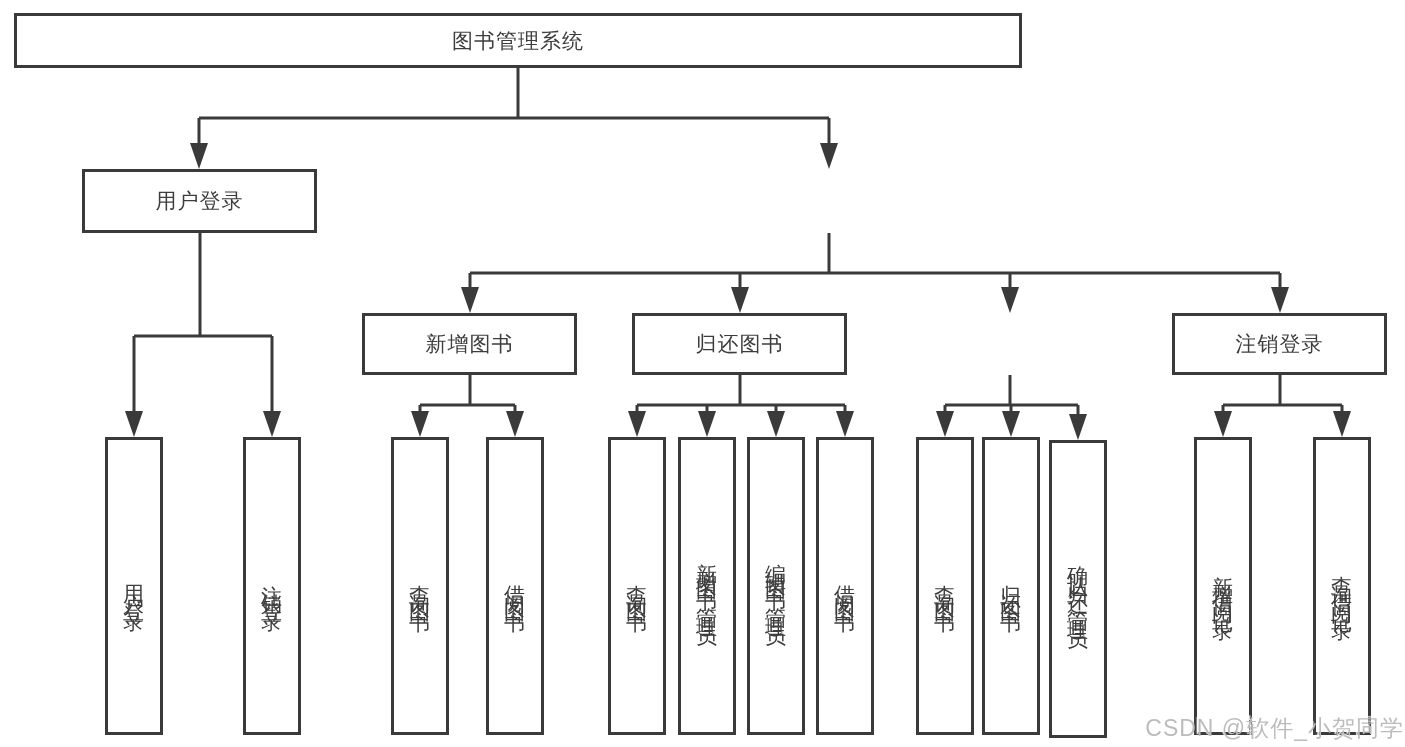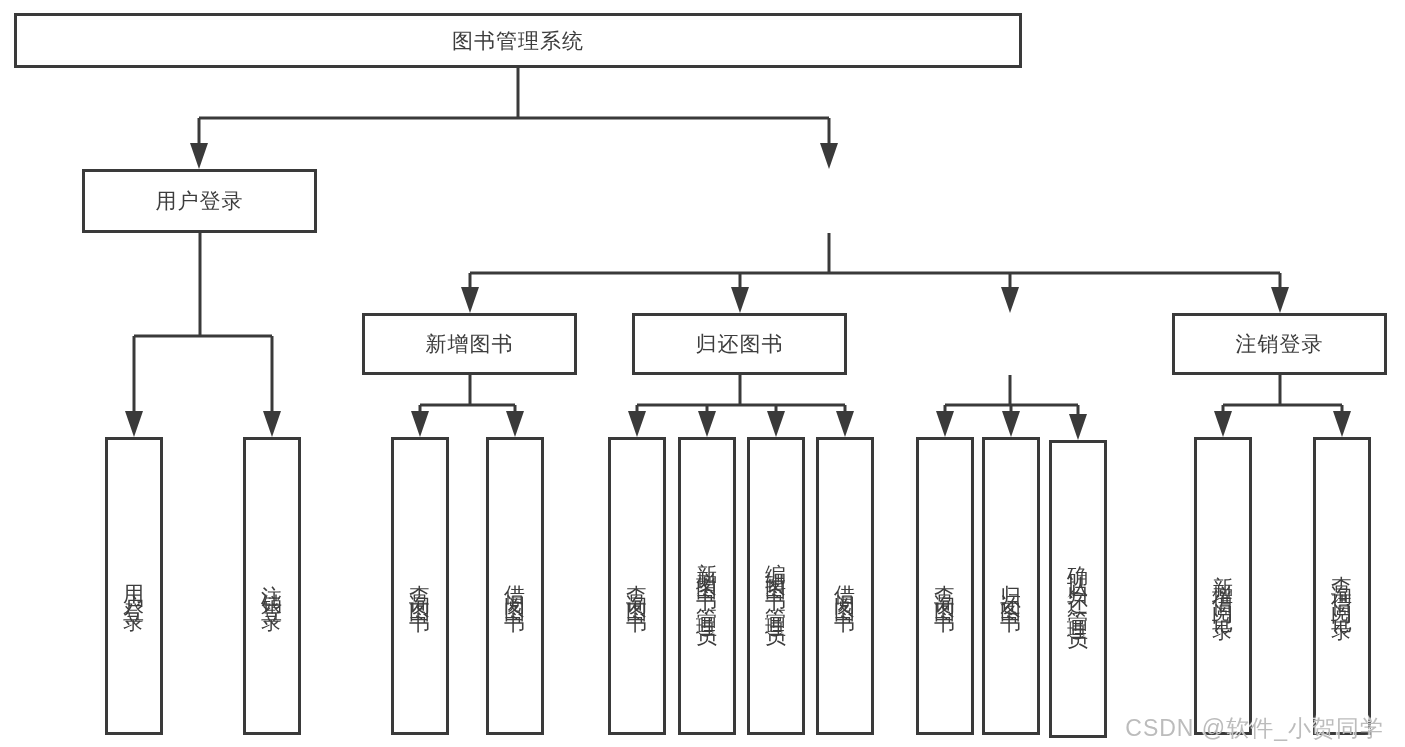--- a/index.html
+++ b/index.html
@@ -39,21 +39,21 @@
     line-height:1.2;
   }
   .node.v .lbl{
     writing-mode:vertical-rl;
     text-orientation:mixed;
     letter-spacing:9px;
     line-height:1;
   }
   .watermark{
     position:absolute;
-    right:21px;bottom:3px;
+    right:1px;bottom:3px;
     font-size:23px;
     color:var(--wm);
     letter-spacing:1px;
     text-shadow:-2px -2px 1px rgba(255,255,255,0.95);
     white-space:nowrap;
     z-index:5;
   }
 </style>
 </head>
 <body>

